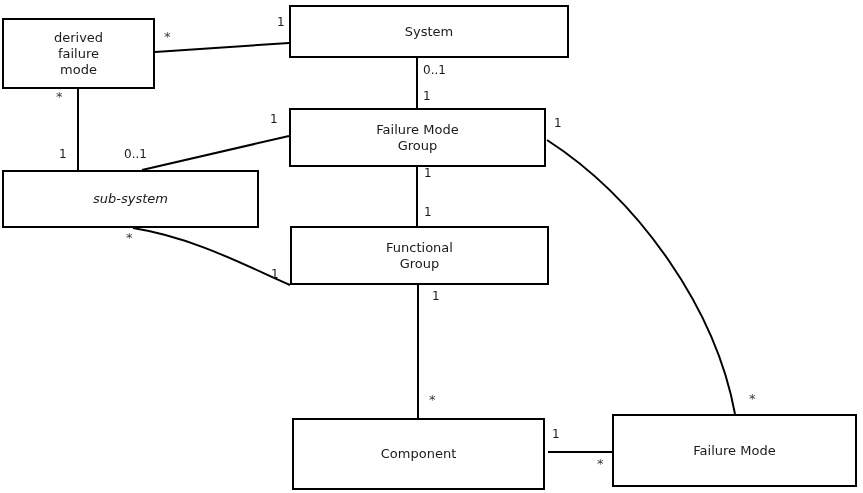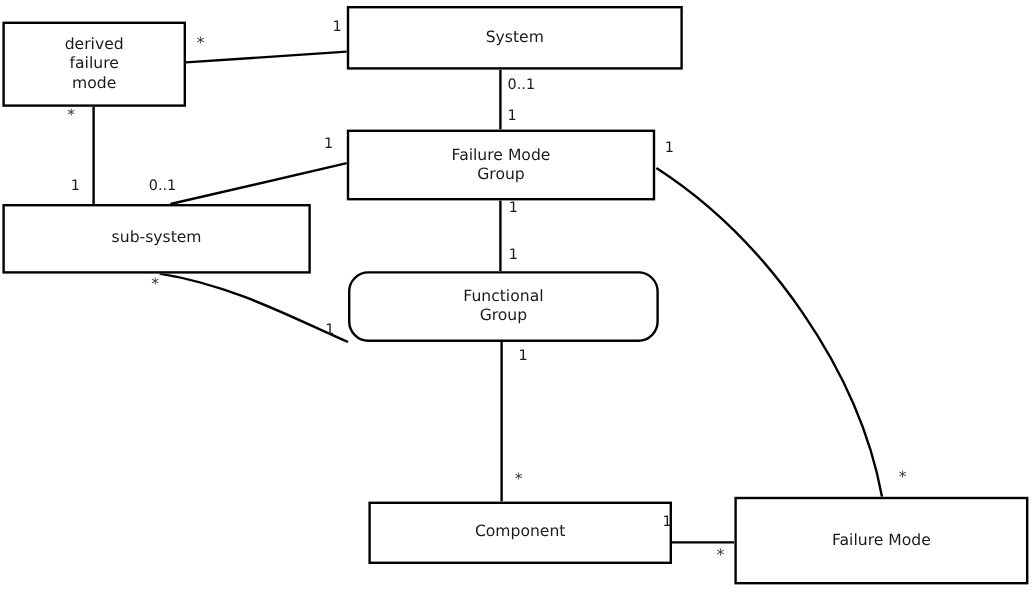--- a/index.html
+++ b/index.html
@@ -82,27 +82,27 @@
 mode</div>
       </div>
       <div class="uml-box" style="left: 289px; top: 5px; width: 280px; height: 53px; border-color: rgb(0, 0, 0);">
         <div class="uml-box-label" style="color: rgb(26, 26, 26);">System</div>
       </div>
       <div class="uml-box" style="left: 289px; top: 108px; width: 257px; height: 59px; border-color: rgb(0, 0, 0);">
         <div class="uml-box-label" style="color: rgb(26, 26, 26);">Failure Mode
 Group</div>
       </div>
       <div class="uml-box" style="left: 2px; top: 170px; width: 257px; height: 58px; border-color: rgb(0, 0, 0);">
-        <div class="uml-box-label" style="color: rgb(26, 26, 26);">sub-system</div>
+        <div class="uml-box-label" style="color: rgb(26, 26, 26); font-style: italic;">sub-system</div>
       </div>
-      <div class="uml-box" style="left: 290px; top: 226px; width: 259px; height: 59px; border-color: rgb(0, 0, 0); border-radius: 17px;">
+      <div class="uml-box" style="left: 290px; top: 226px; width: 259px; height: 59px; border-color: rgb(0, 0, 0);">
         <div class="uml-box-label" style="color: rgb(26, 26, 26);">Functional
 Group</div>
       </div>
-      <div class="uml-box" style="left: 307px; top: 418px; width: 253px; height: 52px; border-color: rgb(0, 0, 0);">
+      <div class="uml-box" style="left: 292px; top: 418px; width: 253px; height: 72px; border-color: rgb(0, 0, 0);">
         <div class="uml-box-label" style="color: rgb(26, 26, 26);">Component</div>
       </div>
       <div class="uml-box" style="left: 612px; top: 414px; width: 245px; height: 73px; border-color: rgb(0, 0, 0);">
         <div class="uml-box-label" style="color: rgb(26, 26, 26);">Failure Mode</div>
       </div>
     </div>
   <div id="labels-layer">
       <div class="mult-label star" style="left: 164px; top: 31px;">*</div>
       <div class="mult-label" style="left: 277px; top: 16px;">1</div>
       <div class="mult-label" style="left: 423px; top: 64px;">0..1</div>

